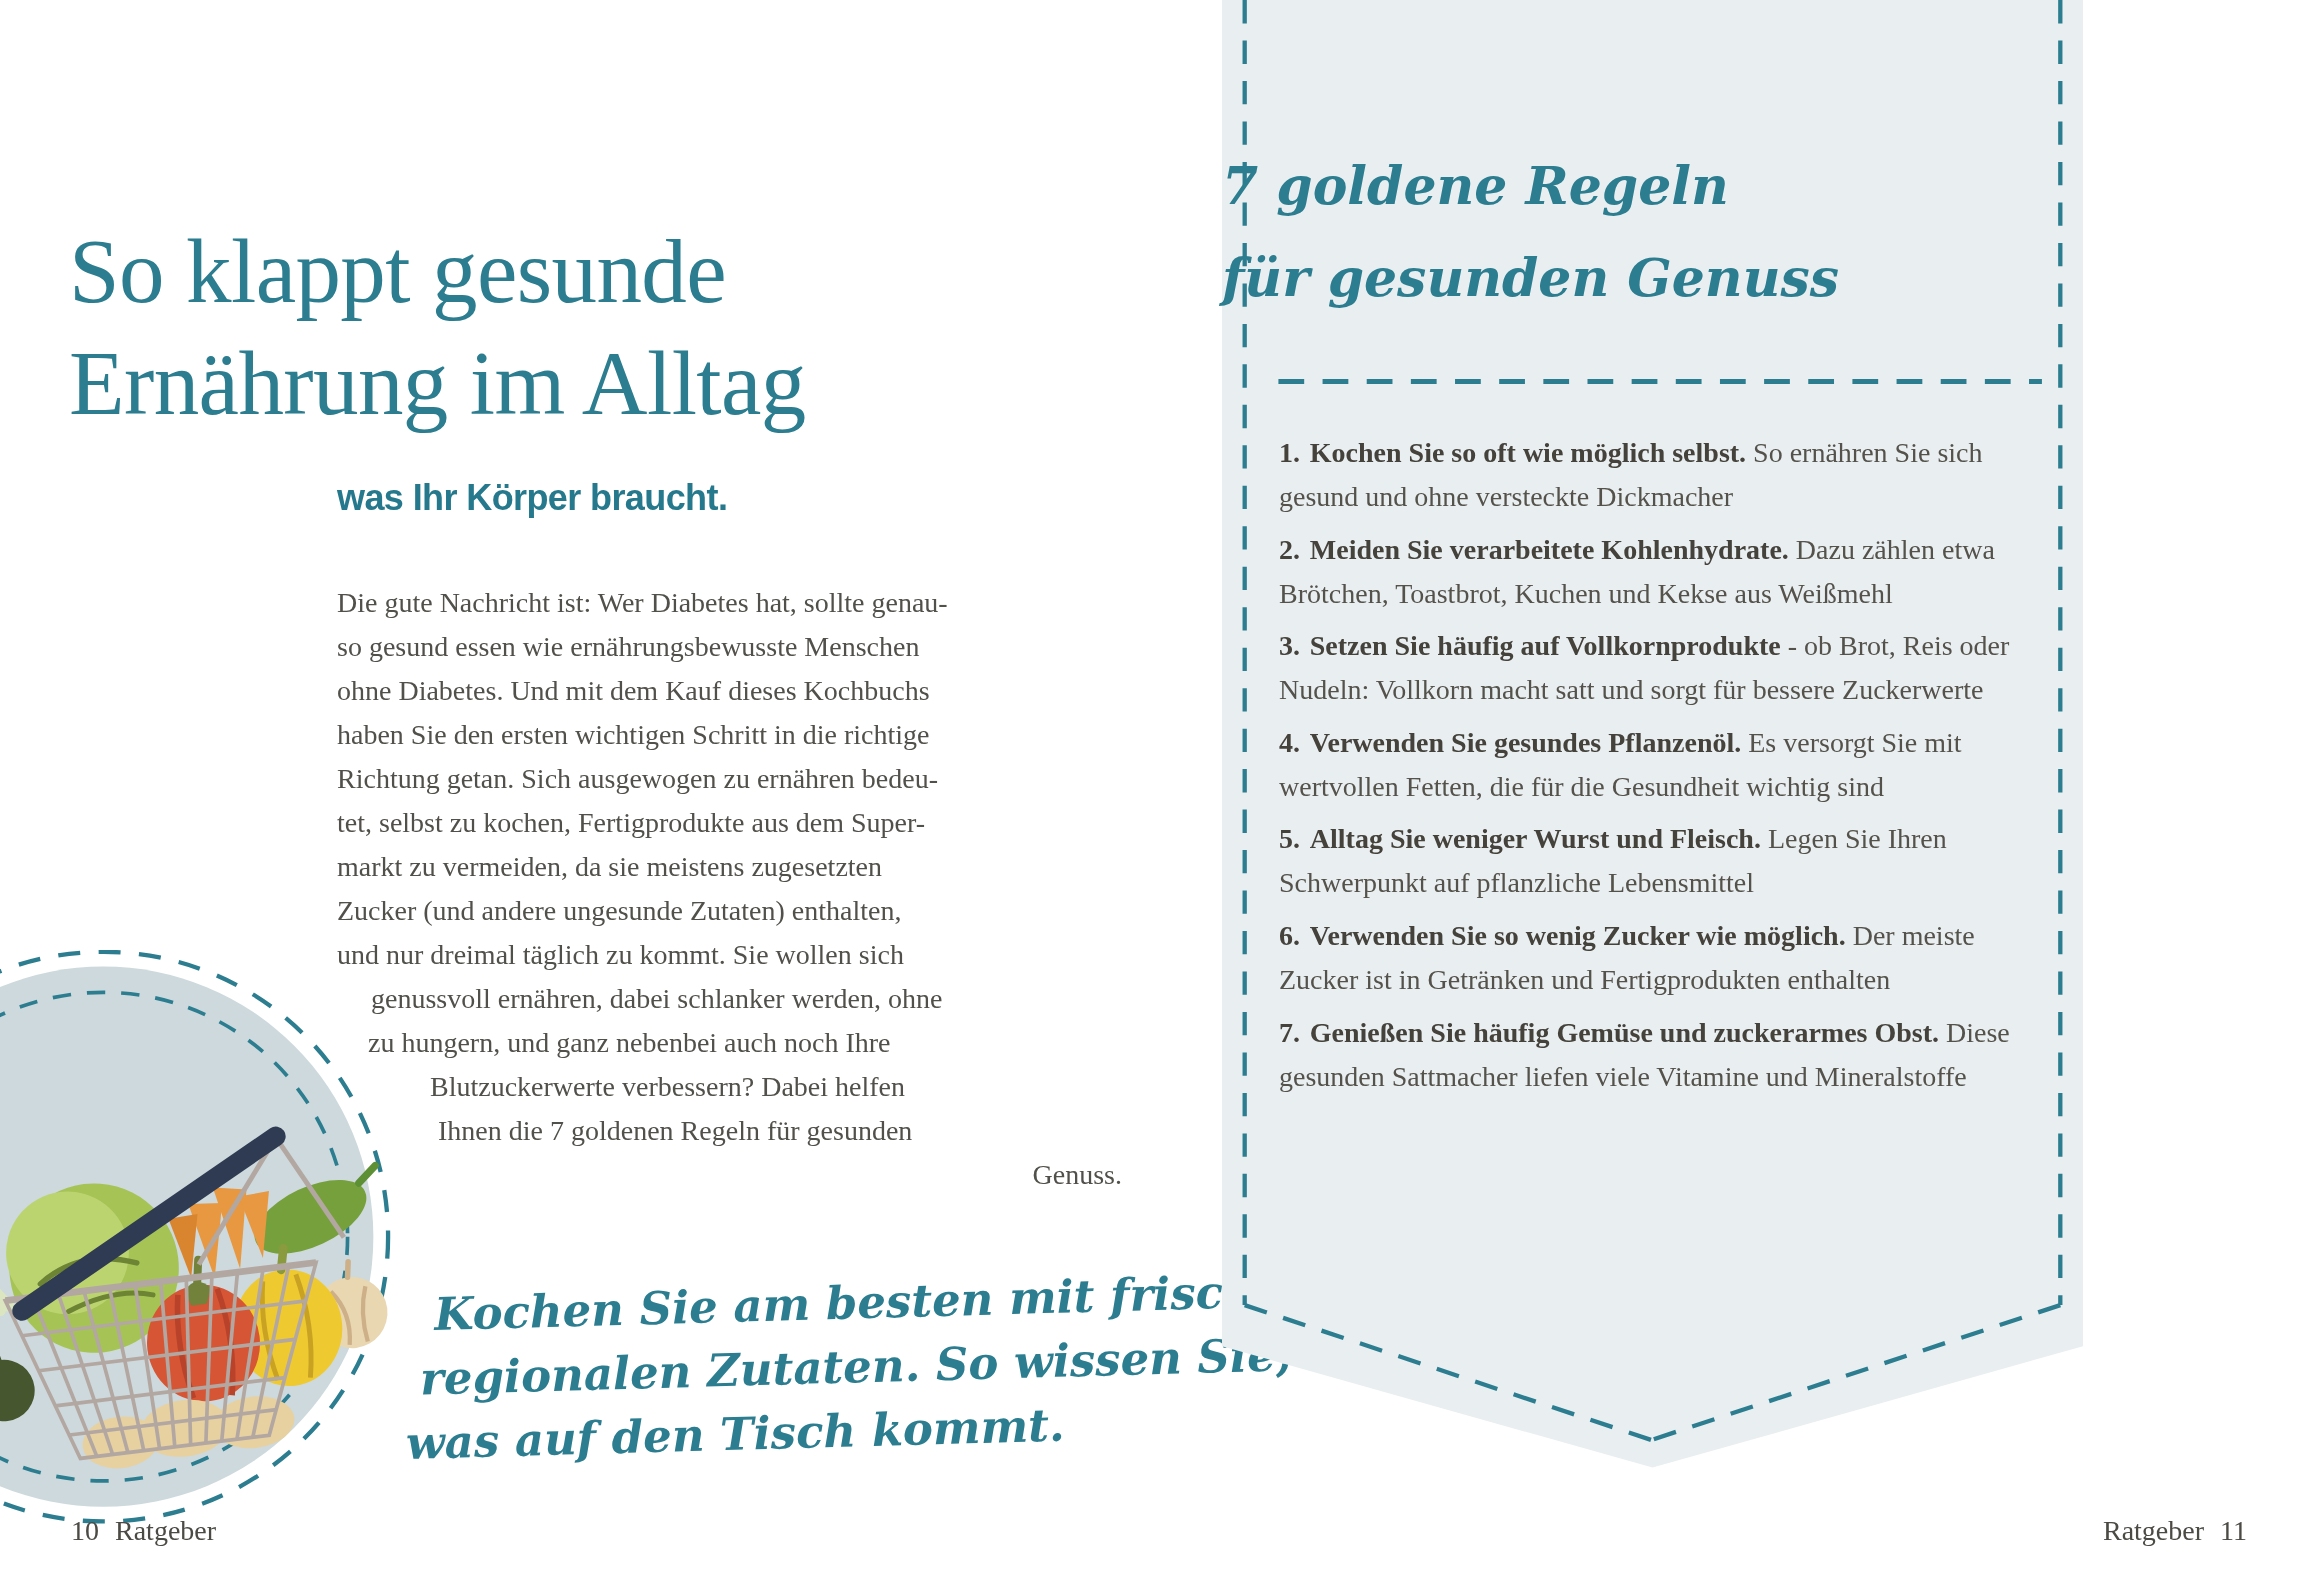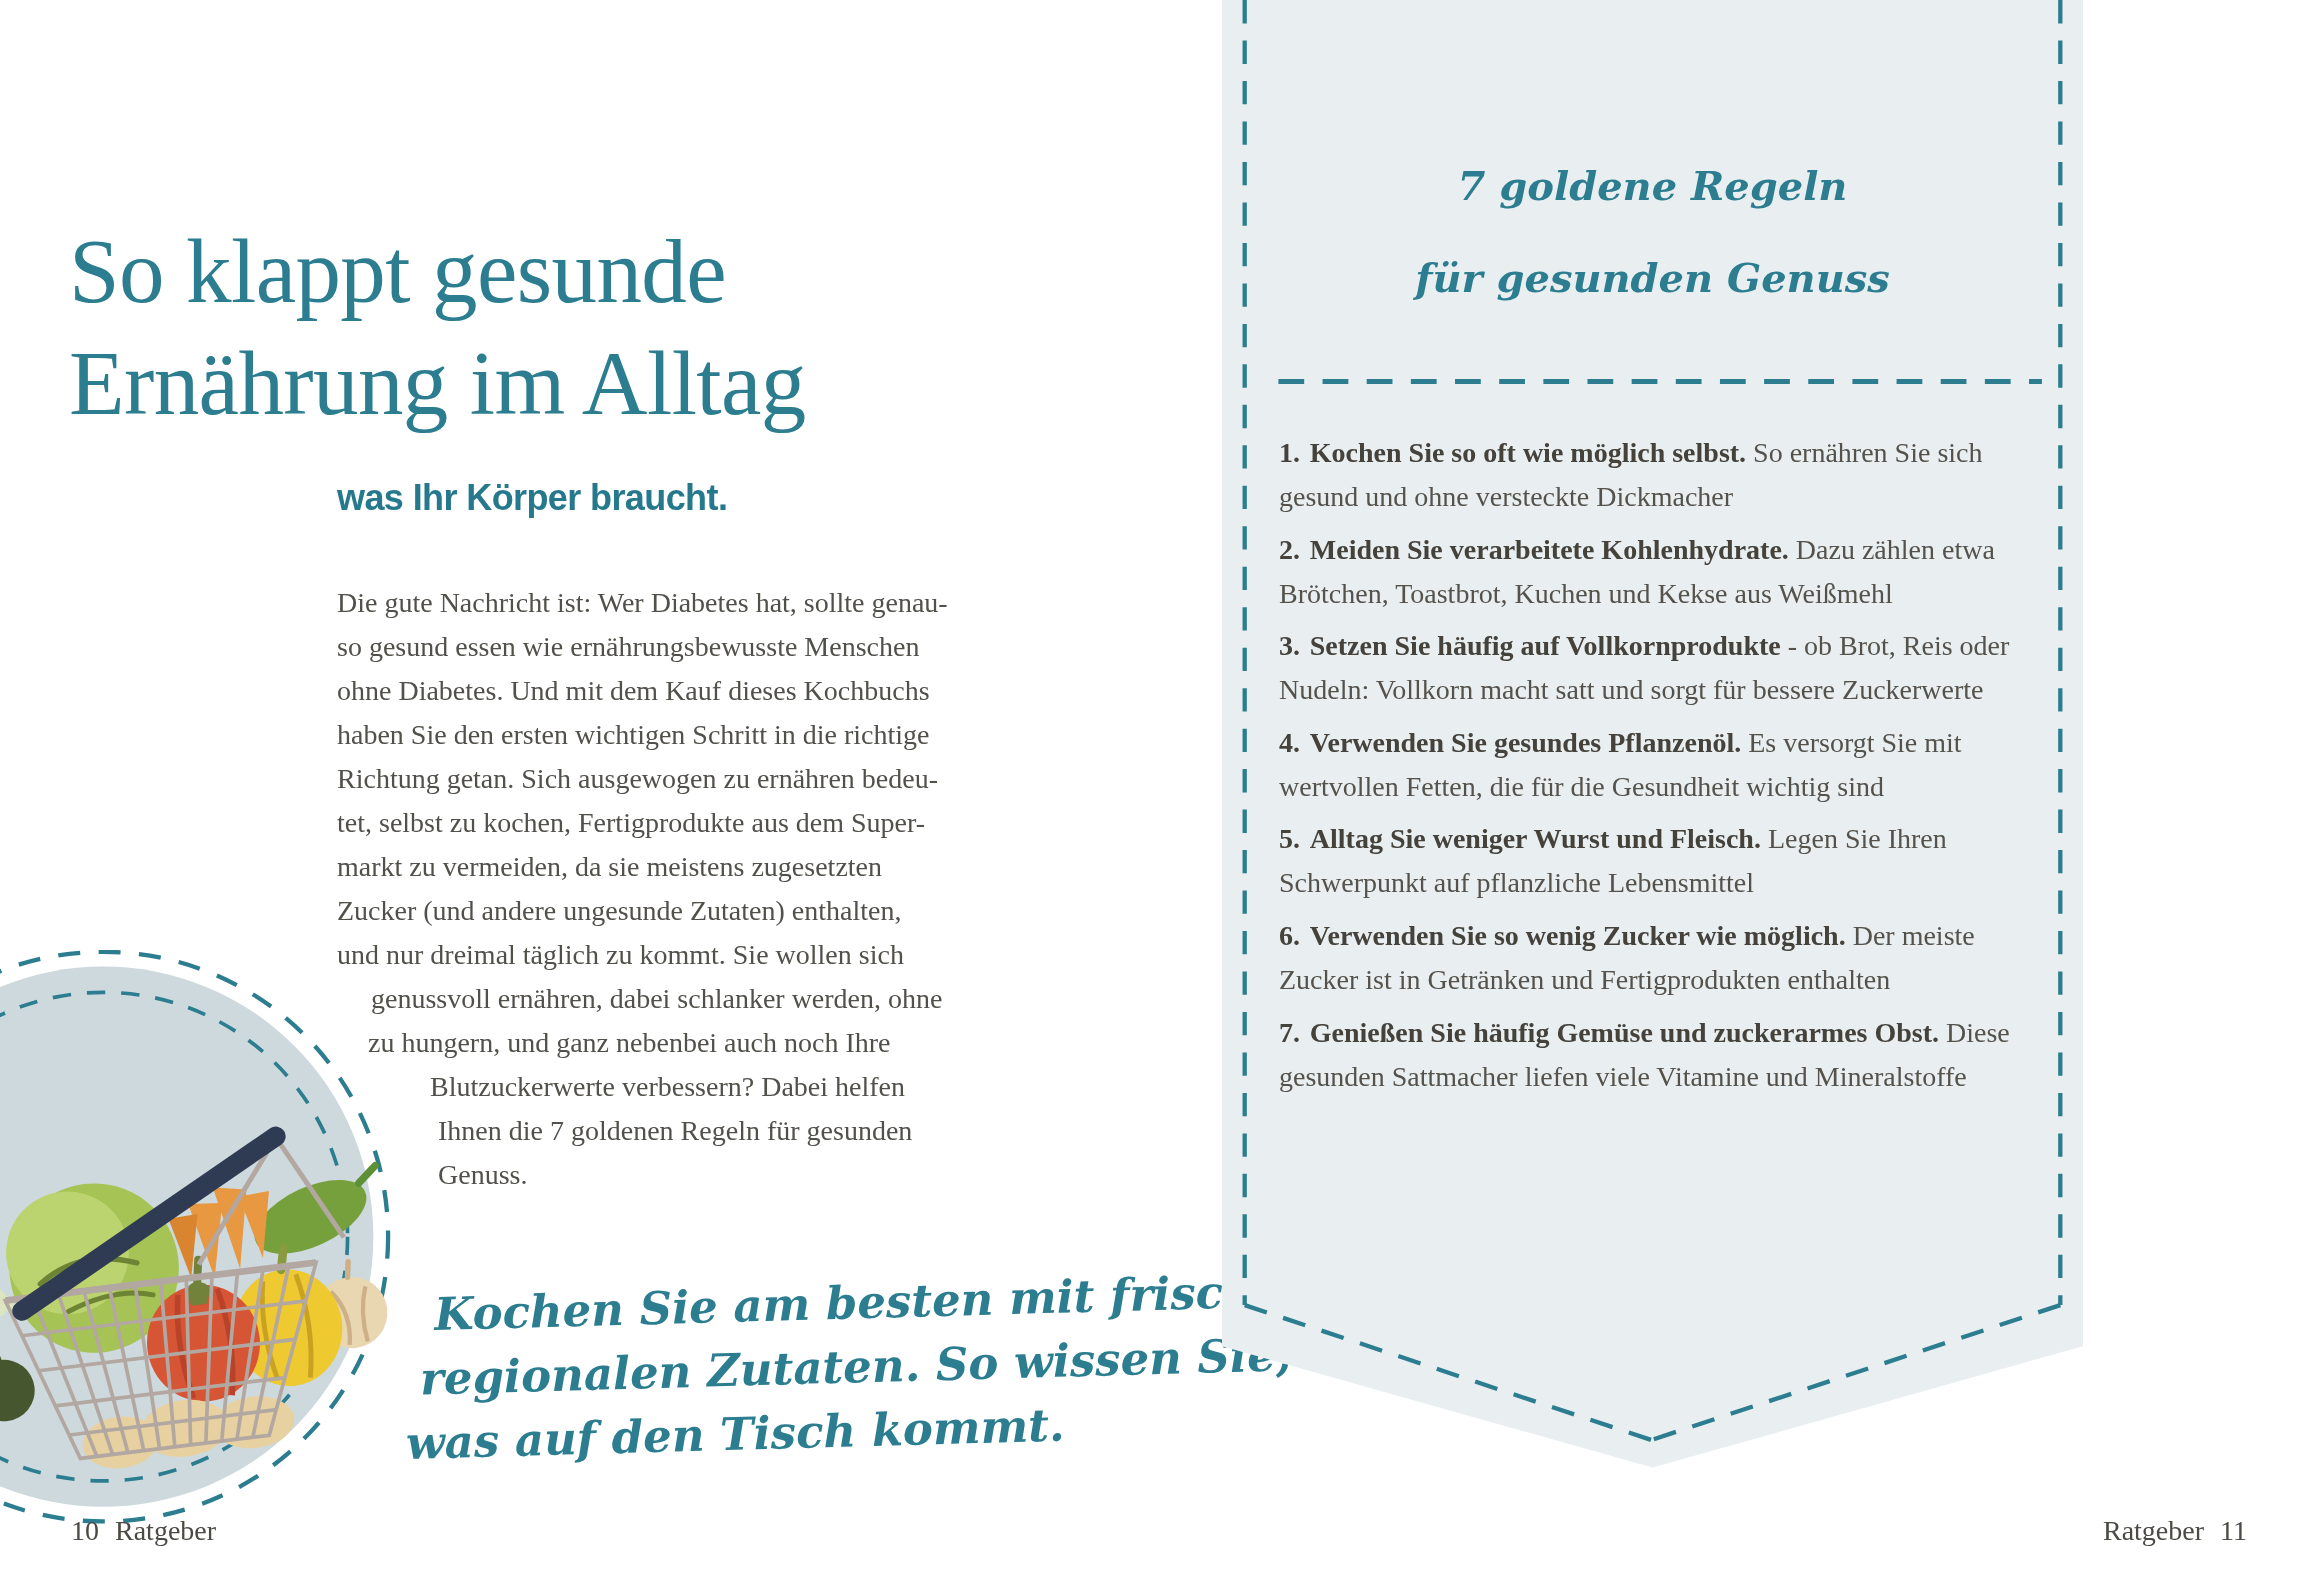--- a/index.html
+++ b/index.html
@@ -12,42 +12,42 @@
   .subtitle{position:absolute;left:337px;top:447px;color:#26798c;
             font-family:"Liberation Sans", sans-serif;font-weight:700;
             font-size:36px;line-height:41px;letter-spacing:-0.6px;}
   .bodytext{position:absolute;left:337px;top:581px;width:785px;color:#52504a;
             font-size:28px;line-height:44px;}
   .body-line{white-space:nowrap;}
   .body-line:nth-child(10){margin-left:34px;}
   .body-line:nth-child(11){margin-left:31px;}
   .body-line:nth-child(12){margin-left:93px;}
   .body-line:nth-child(13){margin-left:101px;}
-  .body-line:nth-child(14){margin-left:101px;}
+  .body-line:nth-child(14){margin-left:101px;text-align:right;}
 
   .script{font-family:"DejaVu Serif", serif;font-style:italic;font-weight:700;
           color:#2b7d8f;}
   .note{position:absolute;left:404px;top:1271px;font-size:45px;line-height:64px;
         transform:rotate(-1.6deg);}
   .note-line:nth-child(1){margin-left:32px;}
   .note-line:nth-child(2){margin-left:16px;}
 
   .footer{position:absolute;top:1515px;font-size:28px;color:#4c4a44;}
   .footer .pnum{font-weight:400;}
   .footer-left{left:71px;}
   .footer-left .pnum{margin-right:16px;}
   .footer-right{right:72px;}
   .footer-right .pnum{margin-left:16px;}
 
   .illu{position:absolute;left:-184px;top:950px;width:577px;height:577px;}
 
   
   .banner-svg{position:absolute;left:1222px;top:0;width:861px;height:1472px;}
   .banner-title{position:absolute;left:1222px;top:140px;width:861px;
-                text-align:center;font-size:40px;line-height:92px;}
+                text-align:left;font-size:52px;line-height:92px;}
   .rules{position:absolute;left:1279px;top:431px;width:767px;color:#54524b;
          font-size:28px;line-height:44px;}
   .rule{margin:0 0 8.6px 0;}
   .rule-num{font-weight:700;color:#45423c;margin-right:9.8px;}
   .rule-bold{font-weight:700;color:#45423c;}
 </style>
 </head>
 <body>
 
 <div class="page">

